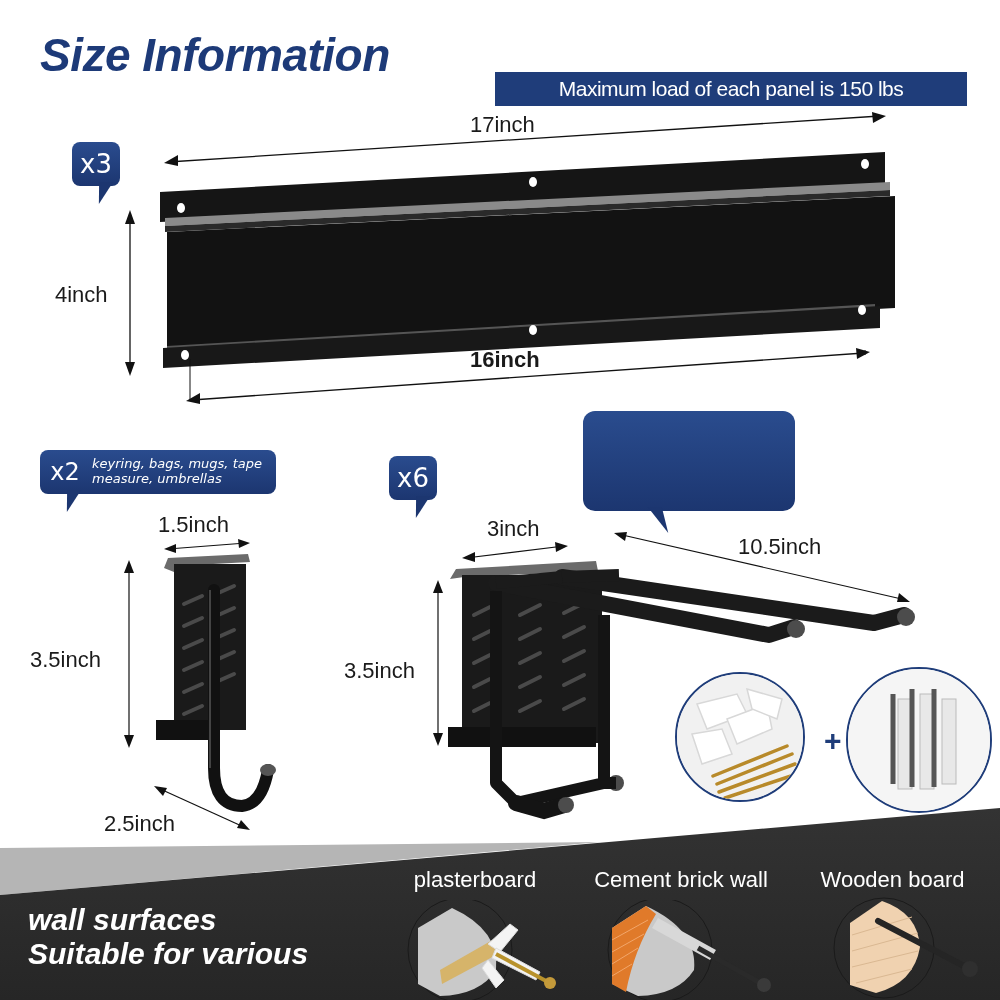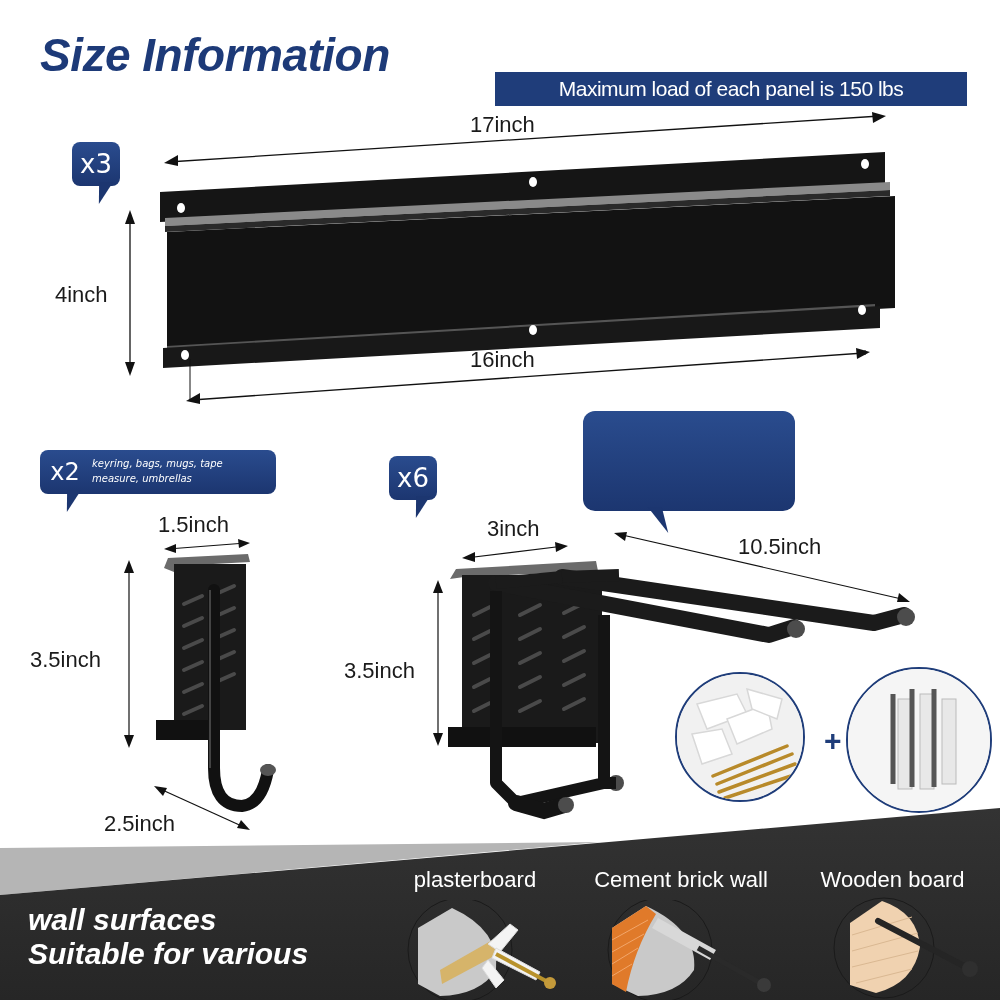--- a/index.html
+++ b/index.html
@@ -118,32 +118,32 @@
   <polygon points="8,198 725,156 725,178 8,218" fill="#181818"></polygon>
 
   <ellipse cx="26" cy="58" rx="4" ry="5" fill="#fff"></ellipse>
   <ellipse cx="378" cy="32" rx="4" ry="5" fill="#fff"></ellipse>
   <ellipse cx="710" cy="14" rx="4" ry="5" fill="#fff"></ellipse>
   <ellipse cx="30" cy="205" rx="4" ry="5" fill="#fff"></ellipse>
   <ellipse cx="378" cy="180" rx="4" ry="5" fill="#fff"></ellipse>
   <ellipse cx="707" cy="160" rx="4" ry="5" fill="#fff"></ellipse>
 </svg>
 
-<div class="abs dim" style="left:470px;top:347px;">16inch</div>
+<div class="abs dim" style="left:470px;top:347px;font-weight:bold;">16inch</div>
 <svg class="abs" style="left:180px;top:345px;" width="700" height="60">
   <line x1="10" y1="14" x2="10" y2="56" stroke="#111" stroke-width="1"></line>
   <line x1="685" y1="5" x2="685" y2="10" stroke="#111" stroke-width="1"></line>
   <line x1="12" y1="55" x2="684" y2="8" stroke="#111" stroke-width="1.3"></line>
   <polygon points="6,56 20,48 20,59" fill="#111"></polygon>
   <polygon points="690,7 676,3 677,14" fill="#111"></polygon>
 </svg>
 
 <div class="abs badge" style="left:40px;top:450px;width:236px;height:44px;">
   <div class="qty" style="position:absolute;left:4px;top:0;width:42px;height:44px;font-size:24px;">x2</div>
-  <div style="position:absolute;left:52px;top:6px;width:180px;font-size:10px;font-style:italic;line-height:15px;">keyring, bags, mugs, tape measure, umbrellas</div>
+  <div style="position:absolute;left:52px;top:6px;width:180px;font-size:13px;font-style:italic;line-height:15px;">keyring, bags, mugs, tape measure, umbrellas</div>
   <div class="tail" style="left:22px;top:40px;"></div>
 </div>
 
 <div class="abs dim" style="left:158px;top:512px;">1.5inch</div>
 <svg class="abs" style="left:162px;top:536px;" width="90" height="20">
   <line x1="6" y1="13" x2="84" y2="7" stroke="#111" stroke-width="1.2"></line>
   <polygon points="2,13 14,8 14,17" fill="#111"></polygon>
   <polygon points="88,7 76,3 77,12" fill="#111"></polygon>
 </svg>
 

